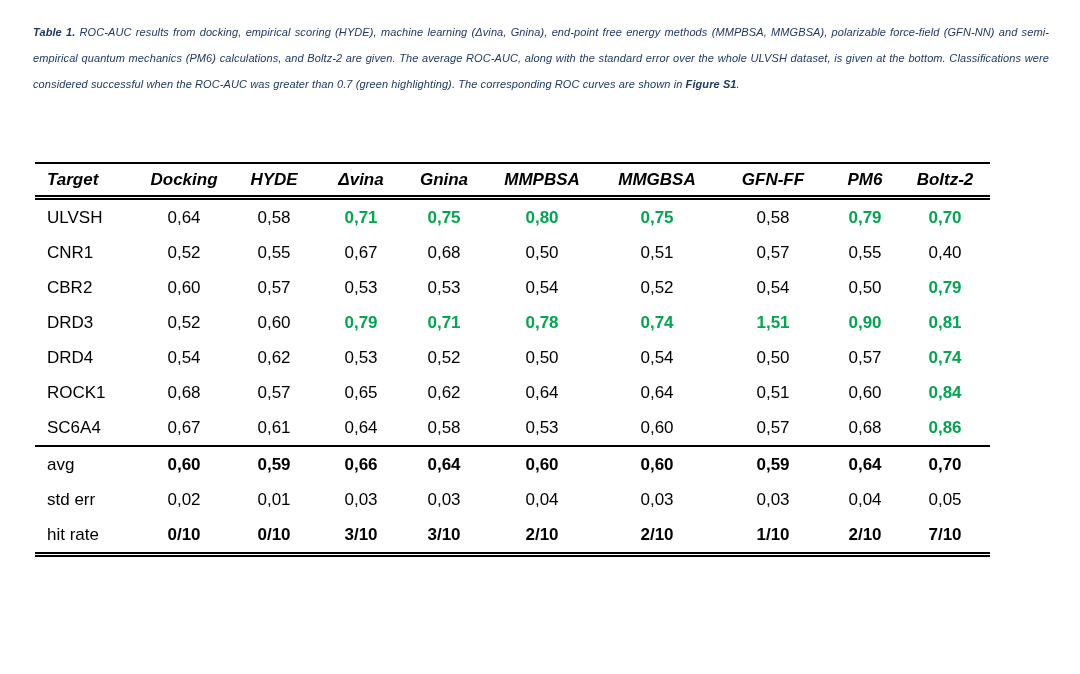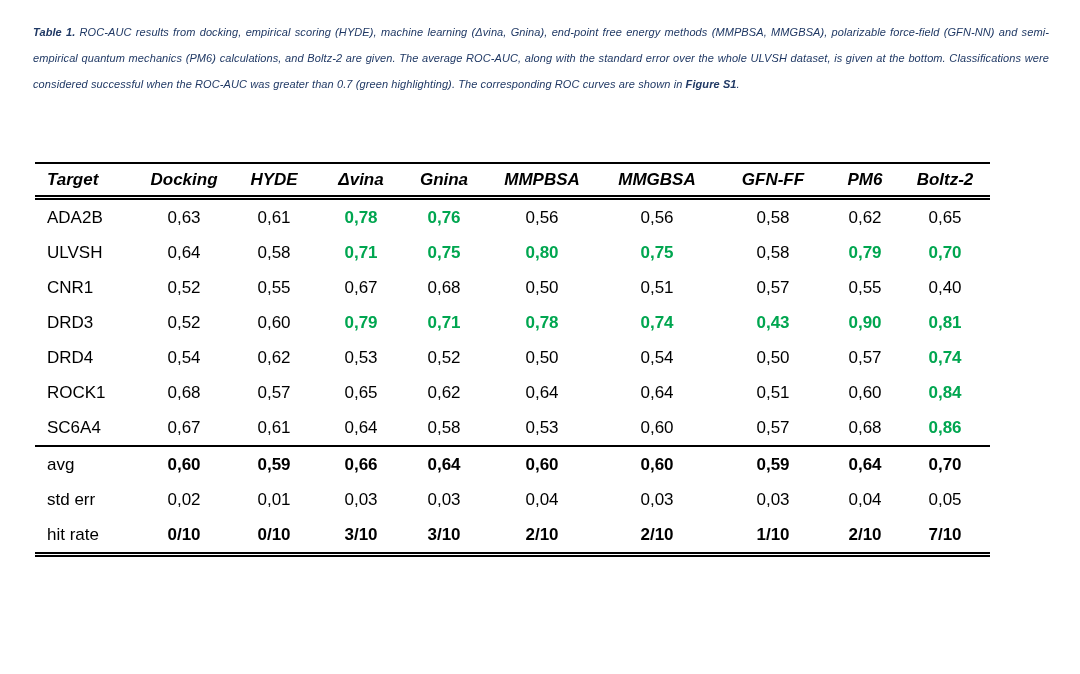--- a/index.html
+++ b/index.html
@@ -102,32 +102,20 @@
             <th>Gnina</th>
             <th>MMPBSA</th>
             <th>MMGBSA</th>
             <th>GFN-FF</th>
             <th>PM6</th>
             <th>Boltz-2</th>
           </tr>
       </thead>
       <tbody>
           <tr>
-            <td class="target">ADA2B</td>
-            <td>0,63</td>
-            <td>0,61</td>
-            <td class="green">0,78</td>
-            <td class="green">0,76</td>
-            <td>0,56</td>
-            <td>0,56</td>
-            <td>0,58</td>
-            <td>0,62</td>
-            <td>0,65</td>
-          </tr>
-          <tr>
             <td class="target">ULVSH</td>
             <td>0,64</td>
             <td>0,58</td>
             <td class="green">0,71</td>
             <td class="green">0,75</td>
             <td class="green">0,80</td>
             <td class="green">0,75</td>
             <td>0,58</td>
             <td class="green">0,79</td>
             <td class="green">0,70</td>
@@ -138,28 +126,40 @@
             <td>0,55</td>
             <td>0,67</td>
             <td>0,68</td>
             <td>0,50</td>
             <td>0,51</td>
             <td>0,57</td>
             <td>0,55</td>
             <td>0,40</td>
           </tr>
           <tr>
+            <td class="target">CBR2</td>
+            <td>0,60</td>
+            <td>0,57</td>
+            <td>0,53</td>
+            <td>0,53</td>
+            <td>0,54</td>
+            <td>0,52</td>
+            <td>0,54</td>
+            <td>0,50</td>
+            <td class="green">0,79</td>
+          </tr>
+          <tr>
             <td class="target">DRD3</td>
             <td>0,52</td>
             <td>0,60</td>
             <td class="green">0,79</td>
             <td class="green">0,71</td>
             <td class="green">0,78</td>
             <td class="green">0,74</td>
-            <td class="green">0,43</td>
+            <td class="green">1,51</td>
             <td class="green">0,90</td>
             <td class="green">0,81</td>
           </tr>
           <tr>
             <td class="target">DRD4</td>
             <td>0,54</td>
             <td>0,62</td>
             <td>0,53</td>
             <td>0,52</td>
             <td>0,50</td>

